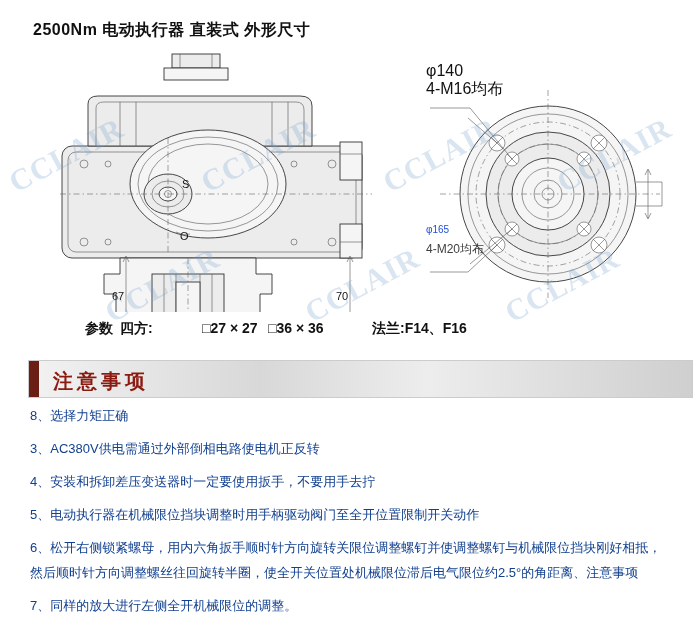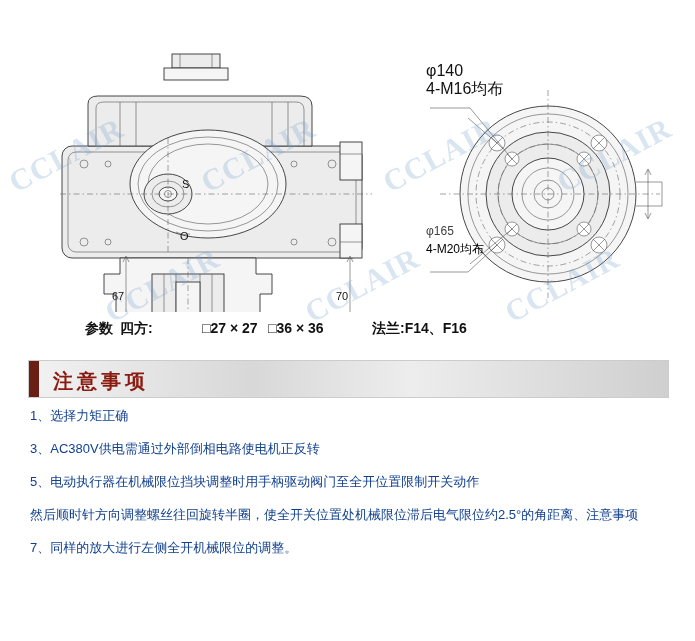--- a/index.html
+++ b/index.html
@@ -76,20 +76,21 @@
   .p-stem    { left: 486px; top: 2px; }
 
   .notice-header {
     position: absolute;
     left: 28px;
     top: 360px;
     width: 639px;
     height: 36px;
     background: linear-gradient(90deg,#f2f2f2 0%, #d8d8d8 35%, #ededed 60%, #cfcfcf 100%);
     border: 1px solid #cccccc;
+    padding-left: 24px;
   }
   .notice-header .bar {
     position: absolute;
     left: 0; top: 0;
     width: 10px; height: 36px;
     background: #6b1f14;
   }
   .notice-header .txt {
     position: absolute;
     left: 24px;
@@ -121,20 +122,21 @@
   .ln-dash { stroke: #666; stroke-width: 0.6; fill: none; stroke-dasharray: 6 3 1.5 3; }
   .fillgray { fill: #ececec; stroke: #333; stroke-width: 0.9; }
   .fillgray2 { fill: #f5f5f5; stroke: #333; stroke-width: 0.9; }
   .dimtxt { font-family: "Liberation Sans", sans-serif; font-size: 11px; fill: #111; }
 </style>
 </head>
 <body>
 
 <div class="page">
 
+  <div class="title">2500Nm 电动执行器 直装式 外形尺寸</div>
 
   <div class="drawing-area">
     <svg width="695" height="270" viewBox="0 0 695 270">
 
       <rect class="fillgray" x="172" y="12" width="48" height="14"></rect>
       <rect class="fillgray2" x="164" y="26" width="64" height="12"></rect>
       <line class="ln-thin" x1="180" y1="12" x2="180" y2="26"></line>
       <line class="ln-thin" x1="212" y1="12" x2="212" y2="26"></line>
 
       <rect class="fillgray" x="62" y="104" width="300" height="112" rx="10" ry="10"></rect>
@@ -250,22 +252,22 @@
       <line class="ln-thin" x1="512" y1="187" x2="470" y2="222"></line>
 
       <path class="ln-thin" d="M636 140 L662 140 L662 164 L636 164"></path>
       <line class="ln-thin" x1="648" y1="128" x2="648" y2="176"></line>
       <path class="ln-thin" d="M645 133 L648 127 L651 133"></path>
       <path class="ln-thin" d="M645 171 L648 177 L651 171"></path>
     </svg>
 
     <div style="position:absolute;left:426px;top:20px;font-size:16px;color:#111;white-space:nowrap">φ140</div>
     <div style="position:absolute;left:426px;top:37px;font-size:16px;color:#111;white-space:nowrap">4-M16均布</div>
-    <div style="position:absolute;left:426px;top:182px;font-size:12px;color:#404040;white-space:nowrap">φ165</div>
-    <div style="position:absolute;left:426px;top:199px;font-size:12px;color:#000000;white-space:nowrap">4-M20均布</div>
+    <div style="position:absolute;left:426px;top:182px;font-size:10px;color:#1d4ed8;white-space:nowrap">φ165</div>
+    <div style="position:absolute;left:426px;top:199px;font-size:12px;color:#404040;white-space:nowrap">4-M20均布</div>
 
     <div class="watermark wm1">CCLAIR</div>
     <div class="watermark wm2">CCLAIR</div>
     <div class="watermark wm3">CCLAIR</div>
     <div class="watermark wm4">CCLAIR</div>
   </div>
 
   <div class="watermark wm5" style="top:268px">CCLAIR</div>
   <div class="watermark wm6" style="top:268px">CCLAIR</div>
   <div class="watermark wm7" style="top:268px">CCLAIR</div>
@@ -277,20 +279,22 @@
     <span class="p-sq2">□36 × 36</span>
     <span class="p-flange">法兰:F14、F16</span>
   </div>
 
   <div class="notice-header">
     <div class="bar"></div>
     <div class="txt">注意事项</div>
   </div>
 
   <div class="notes">
-    <div class="note">1、选择力矩正确</div>
+    <div class="note">8、选择力矩正确</div>
     <div class="note">3、AC380V供电需通过外部倒相电路使电机正反转</div>
+    <div class="note">4、安装和拆卸差压变送器时一定要使用扳手，不要用手去拧</div>
     <div class="note">5、电动执行器在机械限位挡块调整时用手柄驱动阀门至全开位置限制开关动作</div>
+    <div class="note tight">6、松开右侧锁紧螺母，用内六角扳手顺时针方向旋转关限位调整螺钉并使调整螺钉与机械限位挡块刚好相抵，</div>
     <div class="note">然后顺时针方向调整螺丝往回旋转半圈，使全开关位置处机械限位滞后电气限位约2.5°的角距离、注意事项</div>
     <div class="note">7、同样的放大进行左侧全开机械限位的调整。</div>
   </div>
 
 </div>
 
 </body></html>

